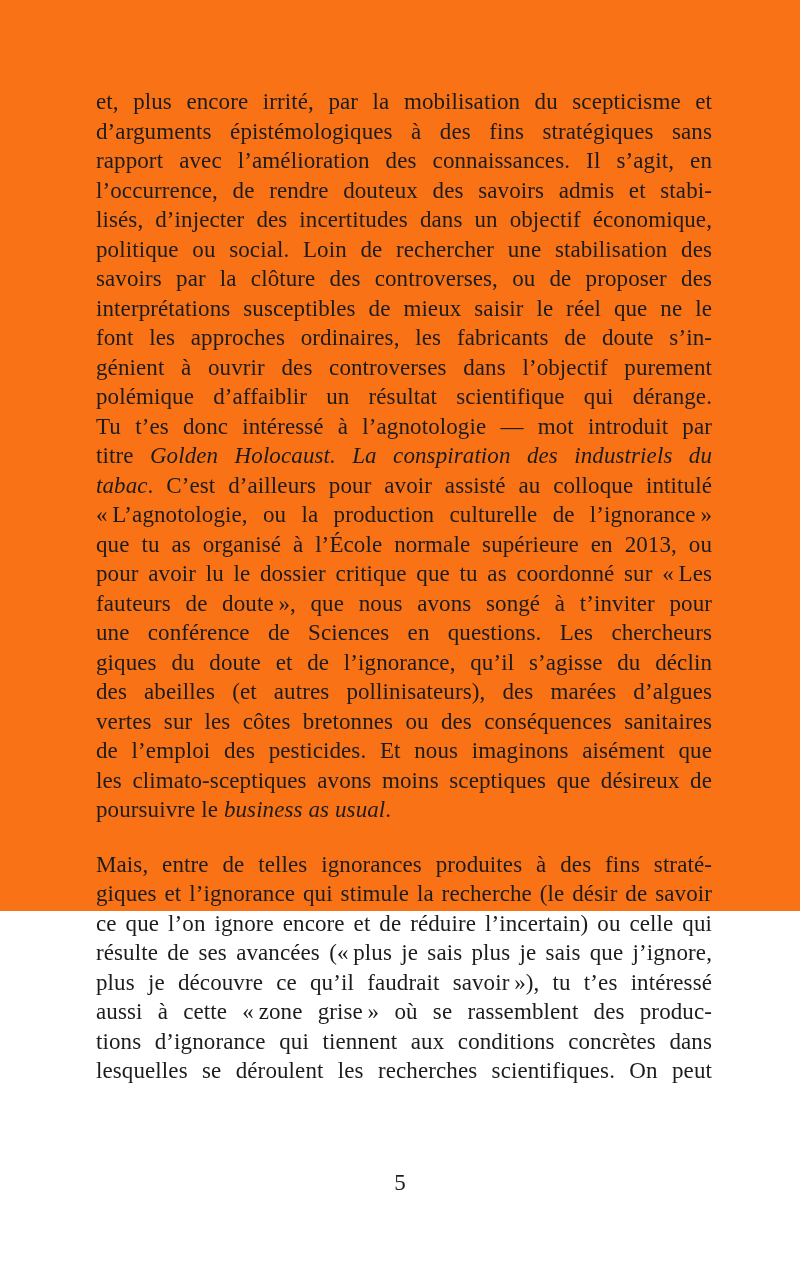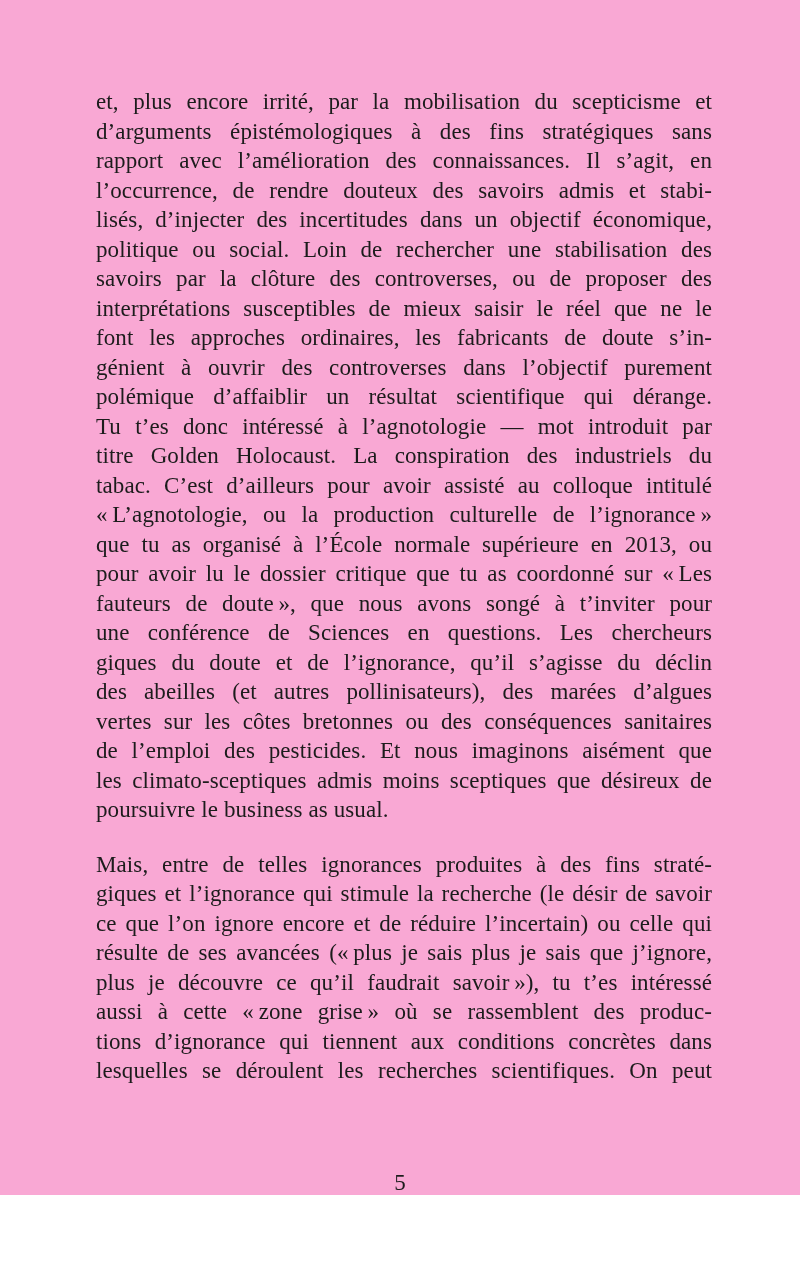--- a/index.html
+++ b/index.html
@@ -9,22 +9,22 @@
   body {
     width: 800px;
     height: 1267px;
     background: #ffffff;
     font-family: "Liberation Serif", "DejaVu Serif", serif;
     overflow: hidden;
   }
   .page {
     position: relative;
     width: 800px;
-    height: 1195px;
-    background: #f9a8d4;
+    height: 911px;
+    background: #f97316;
     color: #1c1c1c;
   }
   .text-block {
     position: absolute;
     left: 96px;
     top: 87px;
     width: 616px;
     font-size: 23px;
     line-height: 29.5px;
     letter-spacing: 0.1px;
@@ -35,20 +35,21 @@
   .line {
     text-align: justify;
     text-align-last: justify;
     white-space: normal;
   }
   .line.no-just {
     text-align: center;
     text-align-last: left;
   }
   .it {
+    font-style: italic;
   }
   .page-number {
     position: absolute;
     top: 1170px;
     left: 0;
     width: 100%;
     text-align: center;
     font-size: 23px;
     color: #1c1c1c;
   }
@@ -75,21 +76,21 @@
         <div class="line"><span class="it">tabac</span><span>. C’est d’ailleurs pour avoir assisté au colloque intitulé</span></div>
         <div class="line"><span>« L’agnotologie, ou la production culturelle de l’ignorance »</span></div>
         <div class="line"><span>que tu as organisé à l’École normale supérieure en 2013, ou</span></div>
         <div class="line"><span>pour avoir lu le dossier critique que tu as coordonné sur « Les</span></div>
         <div class="line"><span>fauteurs de doute », que nous avons songé à t’inviter pour</span></div>
         <div class="line"><span>une conférence de Sciences en questions. Les chercheurs</span></div>
         <div class="line"><span>giques du doute et de l’ignorance, qu’il s’agisse du déclin</span></div>
         <div class="line"><span>des abeilles (et autres pollinisateurs), des marées d’algues</span></div>
         <div class="line"><span>vertes sur les côtes bretonnes ou des conséquences sanitaires</span></div>
         <div class="line"><span>de l’emploi des pesticides. Et nous imaginons aisément que</span></div>
-        <div class="line"><span>les climato-sceptiques admis moins sceptiques que désireux de</span></div>
+        <div class="line"><span>les climato-sceptiques avons moins sceptiques que désireux de</span></div>
         <div class="line no-just"><span>poursuivre le </span><span class="it">business as usual</span><span>.</span></div>
       </div>
       <div class="paragraph">
         <div class="line"><span>Mais, entre de telles ignorances produites à des fins straté-</span></div>
         <div class="line"><span>giques et l’ignorance qui stimule la recherche (le désir de savoir</span></div>
         <div class="line"><span>ce que l’on ignore encore et de réduire l’incertain) ou celle qui</span></div>
         <div class="line"><span>résulte de ses avancées (« plus je sais plus je sais que j’ignore,</span></div>
         <div class="line"><span>plus je découvre ce qu’il faudrait savoir »), tu t’es intéressé</span></div>
         <div class="line"><span>aussi à cette « zone grise » où se rassemblent des produc-</span></div>
         <div class="line"><span>tions d’ignorance qui tiennent aux conditions concrètes dans</span></div>

